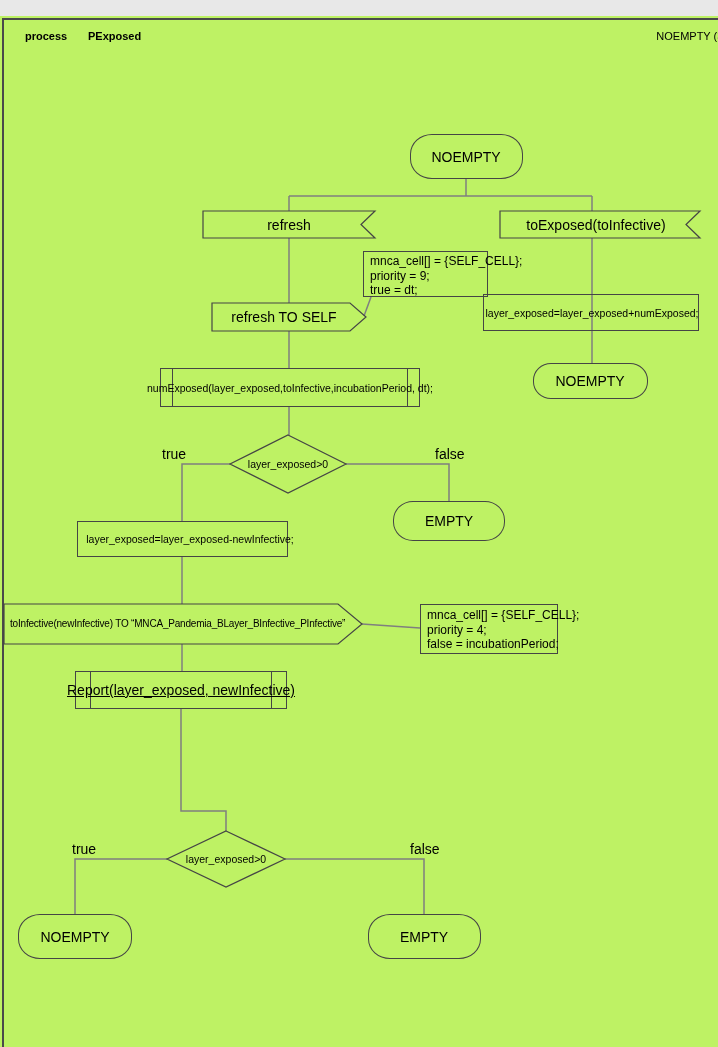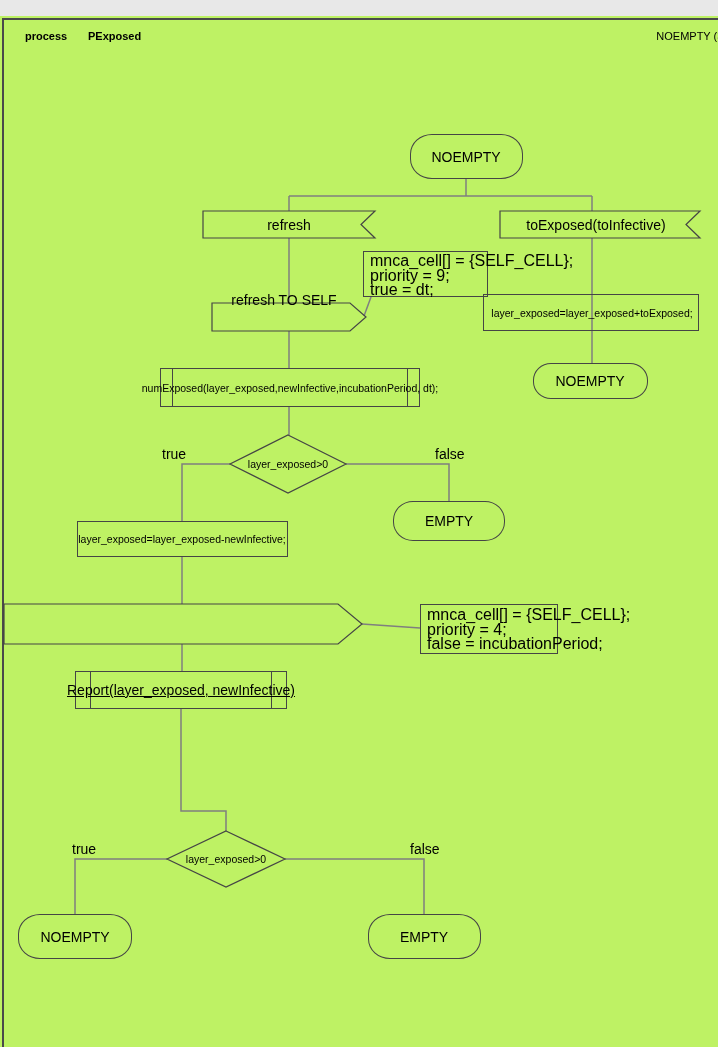--- a/index.html
+++ b/index.html
@@ -13,21 +13,21 @@
   .hdr{position:absolute;top:14px;font-size:11px;white-space:nowrap;}
   .hdr.b{font-weight:bold;}
   svg.lines{position:absolute;left:0;top:0;width:718px;height:1047px;}
   .box{position:absolute;border:1px solid #454545;background:transparent;box-sizing:border-box;}
   .state{border-radius:22px/20px;}
   .procbar{position:absolute;top:-1px;bottom:-1px;width:0;border-left:1px solid #454545;}
   .txt{position:absolute;font-size:14px;white-space:nowrap;}
   .txt.c{transform:translate(-50%,-50%);}
   .txt.sm{font-size:10.5px;}
   .txt.xs{font-size:10px;letter-spacing:-0.2px;}
-  .note{position:absolute;font-size:16px;line-height:14.5px;white-space:nowrap;}
+  .note{position:absolute;font-size:12px;line-height:14.5px;white-space:nowrap;}
 </style>
 </head>
 <body>
 
 <div class="page">
   <div class="frame"></div>
 
   <div class="hdr b" style="left:25px;">process</div>
   <div class="hdr b" style="left:88px;">PExposed</div>
   <div class="hdr" style="right:23px;">NOEMPTY (3)</div>
@@ -72,47 +72,48 @@
   <div class="txt c" style="left:449px;top:505px;">EMPTY</div>
 
   <div class="box state" style="left:18px;top:898px;width:114px;height:45px;"></div>
   <div class="txt c" style="left:75px;top:921px;">NOEMPTY</div>
 
   <div class="box state" style="left:368px;top:898px;width:113px;height:45px;"></div>
   <div class="txt c" style="left:424px;top:921px;">EMPTY</div>
 
   <div class="txt c" style="left:289px;top:209px;">refresh</div>
   <div class="txt c" style="left:596px;top:209px;">toExposed(toInfective)</div>
-  <div class="txt c" style="left:284px;top:284px;">refresh TO SELF</div>
+  <div class="txt c" style="left:284px;top:301px;">refresh TO SELF</div>
+  <div class="txt xs" style="left:10px;top:602px;">toInfective(newInfective) TO “MNCA_Pandemia_BLayer_BInfective_PInfective”</div>
 
   <div class="box" style="left:363px;top:235px;width:125px;height:46px;"></div>
   <div class="note" style="left:370px;top:238px;">
     <div>mnca_cell[] = {SELF_CELL};</div>
     <div>priority = 9;</div>
     <div>true = dt;</div>
   </div>
 
   <div class="box" style="left:420px;top:588px;width:138px;height:50px;"></div>
   <div class="note" style="left:427px;top:592px;">
     <div>mnca_cell[] = {SELF_CELL};</div>
     <div>priority = 4;</div>
     <div>false = incubationPeriod;</div>
   </div>
 
   <div class="box" style="left:483px;top:278px;width:216px;height:37px;"></div>
-  <div class="txt c sm" style="left:592px;top:297px;">layer_exposed=layer_exposed+toExposed;</div>
+  <div class="txt c sm" style="left:592px;top:297px;">layer_exposed=layer_exposed+numExposed;</div>
 
   <div class="box" style="left:77px;top:505px;width:211px;height:36px;"></div>
-  <div class="txt c sm" style="left:182px;top:523px;">layer_exposed=layer_exposed-newInfective;</div>
+  <div class="txt c sm" style="left:190px;top:523px;">layer_exposed=layer_exposed-newInfective;</div>
 
   <div class="box" style="left:160px;top:352px;width:260px;height:39px;">
     <div class="procbar" style="left:11px;"></div>
     <div class="procbar" style="right:11px;"></div>
   </div>
-  <div class="txt c sm" style="left:290px;top:372px;">numExposed(layer_exposed,newInfective,incubationPeriod, dt);</div>
+  <div class="txt c sm" style="left:290px;top:372px;">numExposed(layer_exposed,toInfective,incubationPeriod, dt);</div>
 
   <div class="box" style="left:75px;top:655px;width:212px;height:38px;">
     <div class="procbar" style="left:14px;"></div>
     <div class="procbar" style="right:14px;"></div>
   </div>
   <div class="txt c" style="left:181px;top:674px;text-decoration:underline;">Report(layer_exposed, newInfective)</div>
 
   <div class="txt c sm" style="left:288px;top:448px;">layer_exposed&gt;0</div>
   <div class="txt" style="left:162px;top:430px;">true</div>
   <div class="txt" style="left:435px;top:430px;">false</div>

